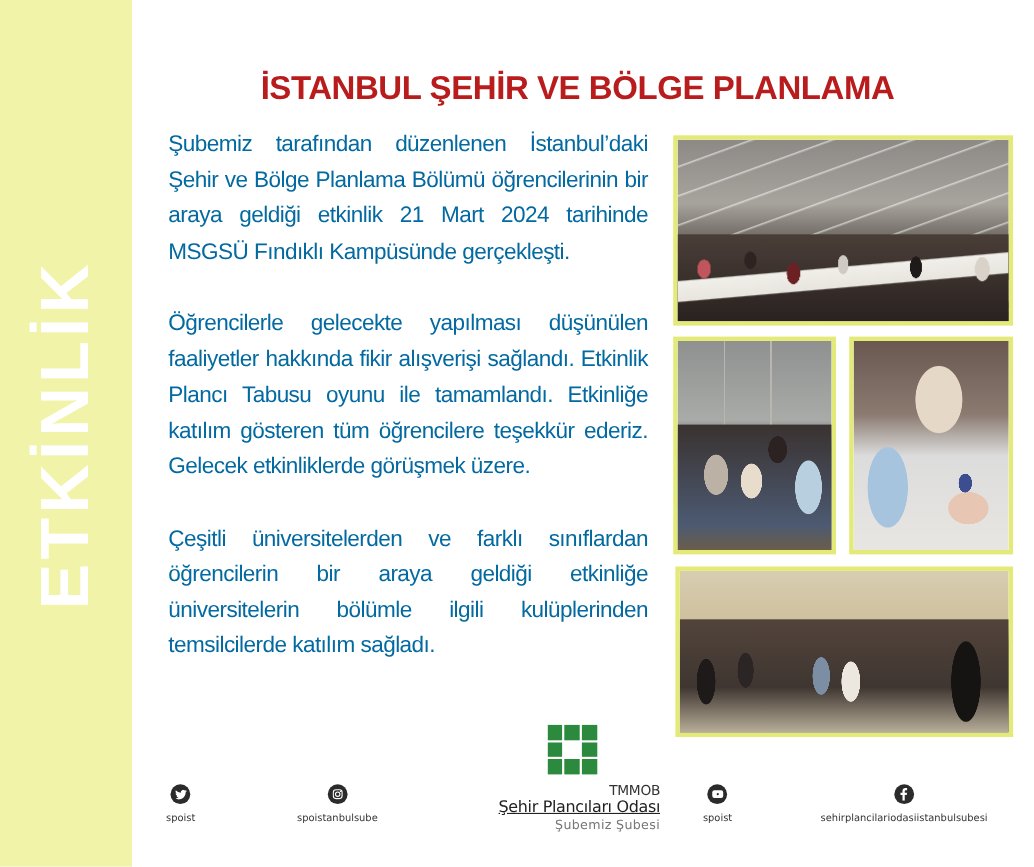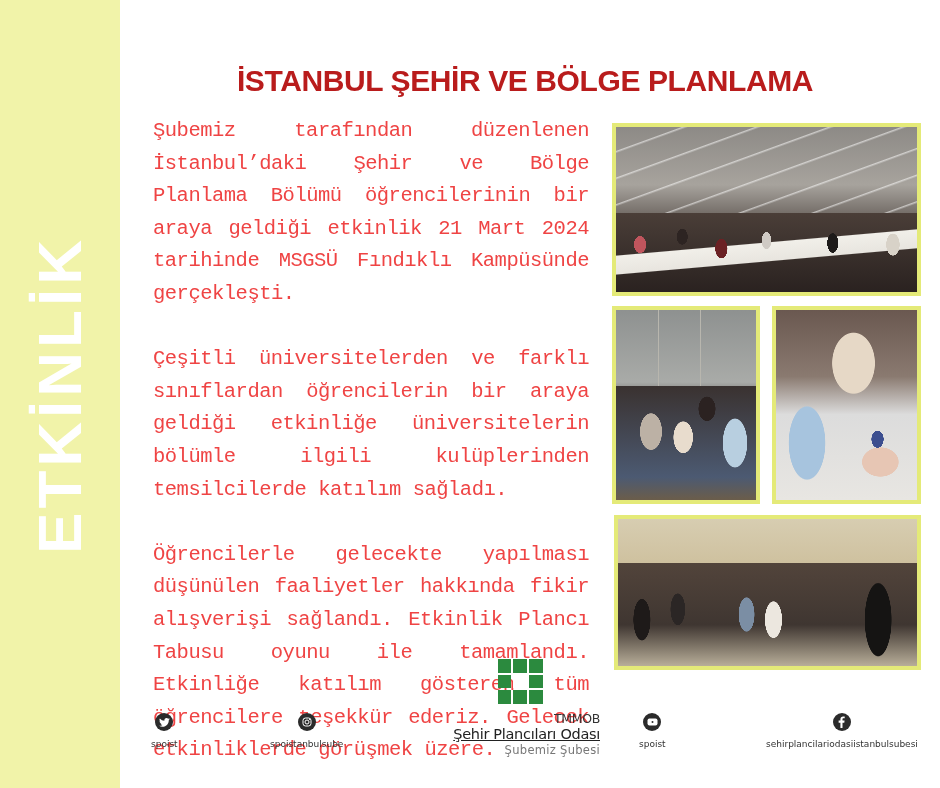--- a/index.html
+++ b/index.html
@@ -20,21 +20,21 @@
 
   .title {
     position: absolute; left: 130px; top: 22px; width: 790px;
     text-align: center; color: #b91c1c;
     font-family: "Liberation Sans", sans-serif; font-weight: 700;
     font-size: 30px; line-height: 38px; letter-spacing: -0.4px; margin-top: 40px;
   }
 
   .body-text {
     position: absolute; left: 153px; top: 115px; width: 436px;
-    color: #ef4444; font-family: Liberation Mono, monospace;
+    color: #0369a1; font-family: Liberation Sans, sans-serif;
     font-size: 20.5px; line-height: 32.6px; text-align: justify;
     letter-spacing: -0.5px;
   }
   .body-text p { margin: 0 0 32.6px 0; }
   .body-text p:last-child { margin-bottom: 0; }
 
   .photo {
     position: absolute; border: 4px solid #e4ea78; overflow: hidden;
   }
   .photo-inner { width: 100%; height: 100%; position: relative; }
@@ -110,21 +110,21 @@
     position: absolute; display: flex; align-items: center; gap: 8px;
     font-family: "DejaVu Sans", sans-serif; font-size: 9px; color: #333333; flex-direction: column;
   }
   .social-icon {
     width: 18px; height: 18px; border-radius: 50%; background: #2b2b2b;
     display: flex; align-items: center; justify-content: center;
   }
   .s-tw { left: 151px; top: 713px; }
   .s-ig { left: 270px; top: 713px; justify-content: center; }
   .s-yt { left: 639px; top: 713px; }
-  .s-fb { left: 766px; top: 713px; }
+  .s-fb { left: 746px; top: 713px; }
 
   .logo {
     position: absolute; left: 440px; top: 655px; width: 160px; text-align: right;
   }
   .logo-mark {
     width: 45px; height: 45px; margin: 4px auto 0; display: grid;
     grid-template-columns: repeat(3, 1fr); grid-template-rows: repeat(3, 1fr); gap: 2px;
   }
   .logo-mark span { background: #2b8a3e; }
   .logo-mark span.center { background: #ffffff; }
@@ -138,22 +138,22 @@
 <div class="sidebar">
   <div class="sidebar-label">ETKİNLİK</div>
 </div>
 
 <h1 class="title">
   <span>İSTANBUL ŞEHİR VE BÖLGE PLANLAMA</span><br>
 </h1>
 
 <div class="body-text">
   <p>Şubemiz tarafından düzenlenen İstanbul’daki Şehir ve Bölge Planlama Bölümü öğrencilerinin bir araya geldiği etkinlik 21 Mart 2024 tarihinde MSGSÜ Fındıklı Kampüsünde gerçekleşti.</p>
+  <p>Öğrencilerle gelecekte yapılması düşünülen faaliyetler hakkında fikir alışverişi sağlandı. Etkinlik Plancı Tabusu oyunu ile tamamlandı. Etkinliğe katılım gösteren tüm öğrencilere teşekkür ederiz. Gelecek etkinliklerde görüşmek üzere.</p>
   <p>Çeşitli üniversitelerden ve farklı sınıflardan öğrencilerin bir araya geldiği etkinliğe üniversitelerin bölümle ilgili kulüplerinden temsilcilerde katılım sağladı.</p>
-  <p>Öğrencilerle gelecekte yapılması düşünülen faaliyetler hakkında fikir alışverişi sağlandı. Etkinlik Plancı Tabusu oyunu ile tamamlandı. Etkinliğe katılım gösteren tüm öğrencilere teşekkür ederiz. Gelecek etkinliklerde görüşmek üzere.</p>
 </div>
 
 <div class="photo p1">
   <div class="photo-inner" title="Students mingling in a large hall with lit ceiling trusses">
       <div class="crowd"></div>
     </div>
 </div>
 <div class="photo p2">
   <div class="photo-inner" title="Group of students gathered around a table">
       <div class="people"></div>

